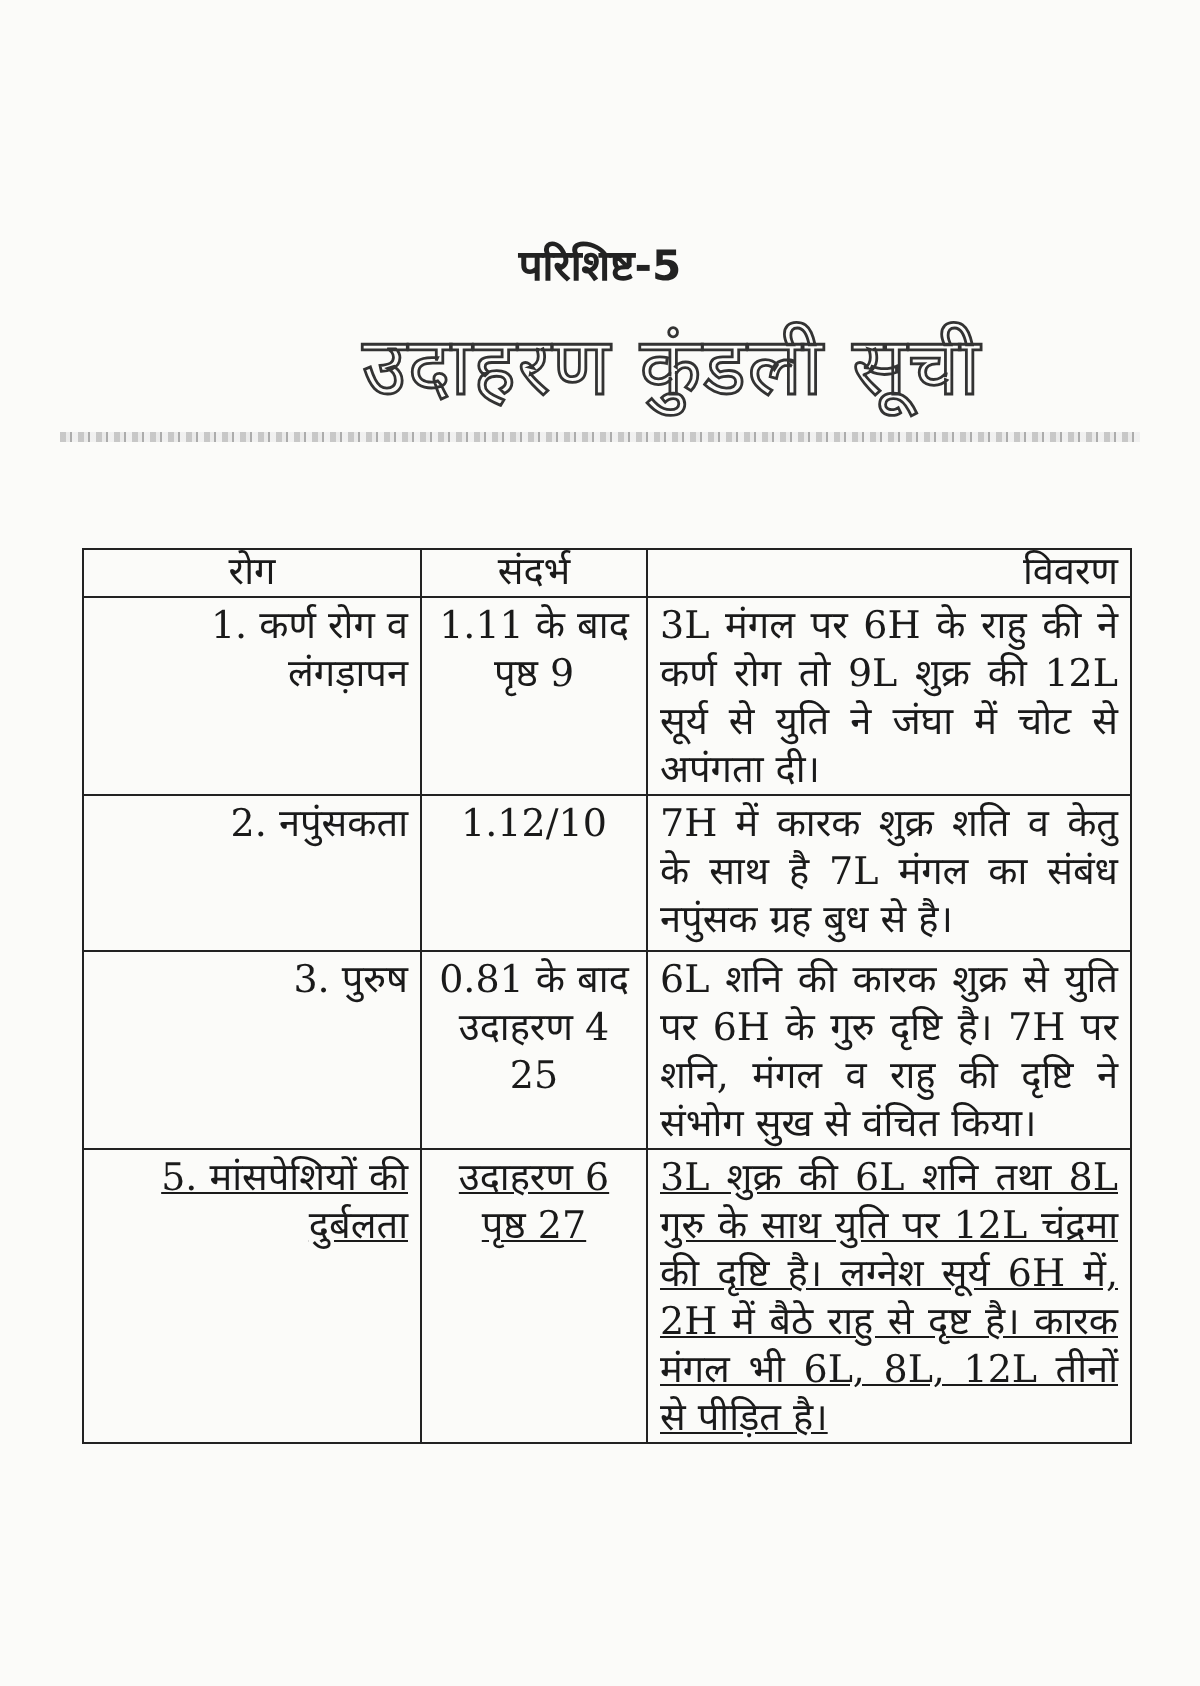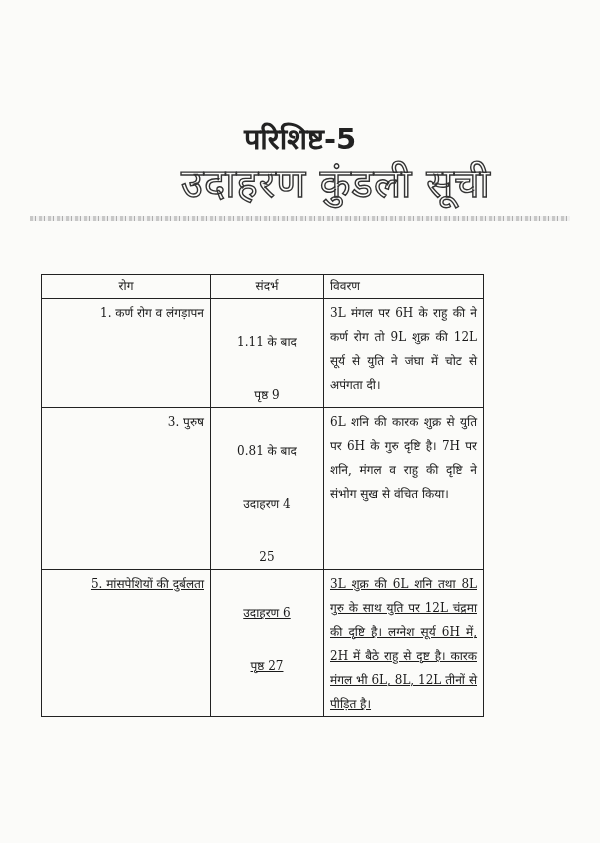--- a/index.html
+++ b/index.html
@@ -2,71 +2,78 @@
 <html><head>
 <meta charset="utf-8">
 <style>
   html, body { margin:0; padding:0; }
   body {
     width:600px; height:843px; background:#fbfbf9; position:relative; overflow:hidden;
     font-family: "DejaVu Serif", "Liberation Serif", serif; color:#1a1a1a;
   }
   .appendix {
     position:absolute; top:118px; left:0; width:600px; text-align:center;
-    font-family:"DejaVu Sans", "Liberation Sans", sans-serif; font-size:29px; font-weight:bold; color:#222;
+    font-family:"DejaVu Sans", "Liberation Sans", sans-serif; font-size:21px; font-weight:bold; color:#222;
   }
   .title {
     position:absolute; top:154px; left:0; width:600px; text-align:center;
     font-family:"DejaVu Sans", "Liberation Sans", sans-serif; font-size:40px; color:#fbfbf9;
     -webkit-text-stroke:1.4px #333; letter-spacing:1px;margin-left:36px;
   }
   .rule {
     position:absolute; top:216px; left:30px; width:540px; height:5px;
     background:repeating-linear-gradient(90deg,#bbb 0 3px,#e6e6e6 3px 5px,#999 5px 6px,#eee 6px 9px);
     opacity:0.8;
   }
   table.t {
-    position:absolute; top:274px; left:41px; width:443px; border-collapse:collapse;
-    font-size:12px; line-height:24px;
+    position:absolute; top:274px; left:41px; width:525px; border-collapse:collapse;
+    font-size:19px; line-height:24px;
   }
   table.t td, table.t th { border:1.4px solid #222; vertical-align:top; padding:0 6px; }
   table.t th { font-weight:normal; text-align:center; height:23px; line-height:22px; }
   .c1 { width:156px; text-align:right; }
   .c2 { width:100px; text-align:center; }
   .c3 { text-align:justify; }
-  .c2 span, .c1 span { display:block;margin-top:29px; }
+  .c2 span, .c1 span { display:block; }
   tr.r1 td { height:72px; padding-top:2px; }
   tr.r2 td { height:75px; padding-top:2px; }
   tr.r3 td { height:90px; padding-top:2px; }
   tr.r4 td { height:95px; padding-top:2px; }
   tr.r5 td { height:111px; padding-top:2px;text-decoration:underline; }
 </style>
 </head>
 <body>
 
 <div class="appendix">परिशिष्ट-5</div>
 <div class="title">उदाहरण कुंडली सूची</div>
 <div class="rule"></div>
 
 <table class="t">
   <thead>
     <tr>
       <th class="c1">रोग</th>
       <th class="c2">संदर्भ</th>
-      <th class="c3" style="text-align:left">विवरण</th>
+      <th class="c3" style="text-align:right">विवरण</th>
     </tr>
   </thead>
   <tbody>
     <tr class="r1">
       <td class="c1">1. कर्ण रोग व लंगड़ापन</td>
       <td class="c2">
         <span>1.11 के बाद</span>
         <span>पृष्ठ 9</span>
       </td>
       <td class="c3">3L मंगल पर 6H के राहु की ने कर्ण रोग तो 9L शुक्र की 12L सूर्य से युति ने जंघा में चोट से अपंगता दी।</td>
+    </tr>
+    <tr class="r2">
+      <td class="c1">2. नपुंसकता</td>
+      <td class="c2">
+        <span>1.12/10</span>
+      </td>
+      <td class="c3">7H में कारक शुक्र शति व केतु के साथ है 7L मंगल का संबंध नपुंसक ग्रह बुध से है।</td>
     </tr>
     <tr class="r3">
       <td class="c1">3. पुरुष</td>
       <td class="c2">
         <span>0.81 के बाद</span>
         <span>उदाहरण 4</span>
         <span>25</span>
       </td>
       <td class="c3">6L शनि की कारक शुक्र से युति पर 6H के गुरु दृष्टि है। 7H पर शनि, मंगल व राहु की दृष्टि ने संभोग सुख से वंचित किया।</td>
     </tr>

